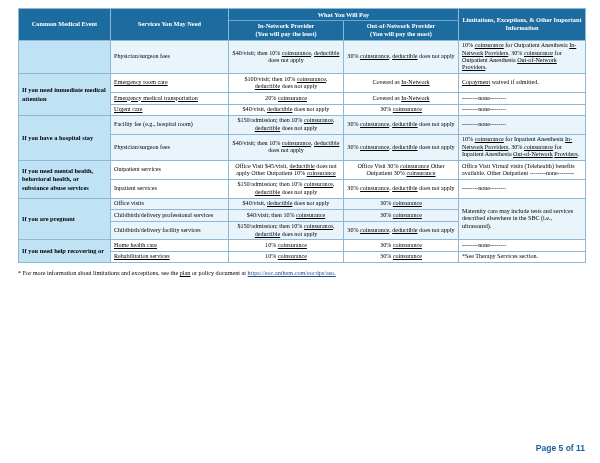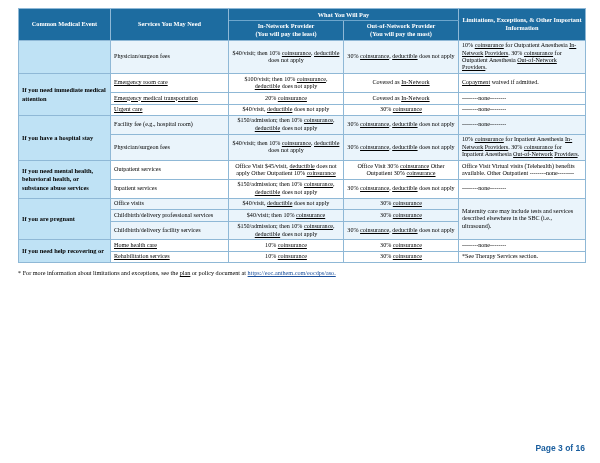--- a/index.html
+++ b/index.html
@@ -223,14 +223,14 @@
           <td class="pay">30% <u class="term">coinsurance</u></td>
           <td class="limit">*See Therapy Services section.</td>
         </tr>
       </tbody>
   </table>
 
   <div class="footnote">
     <span>* For more information about limitations and exceptions, see the </span><u class="term">plan</u><span> or policy document at </span><span class="link">https://eoc.anthem.com/eocdps/aso.</span>
   </div>
 
-  <div class="pagenum">Page 3 of 16</div>
+  <div class="pagenum">Page 5 of 11</div>
 </div>
 
 </body></html>

